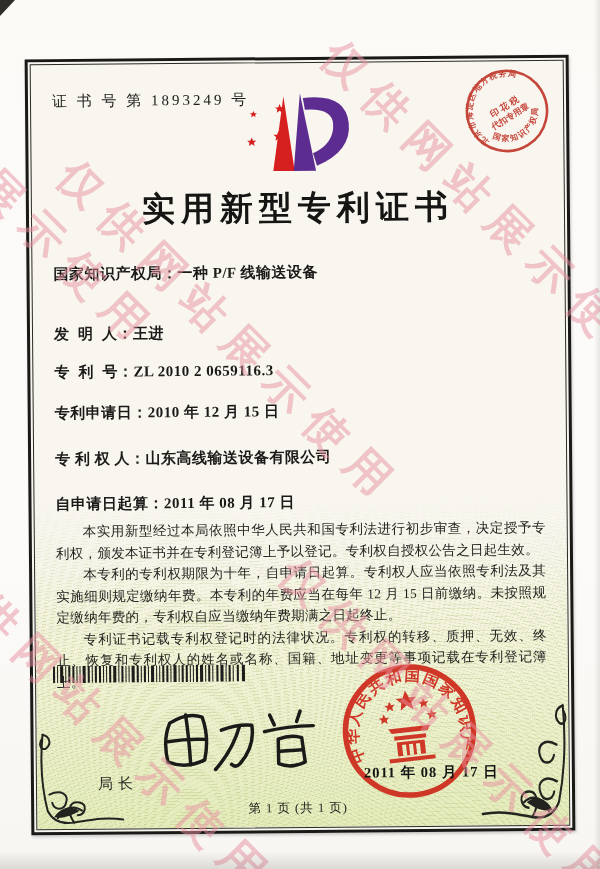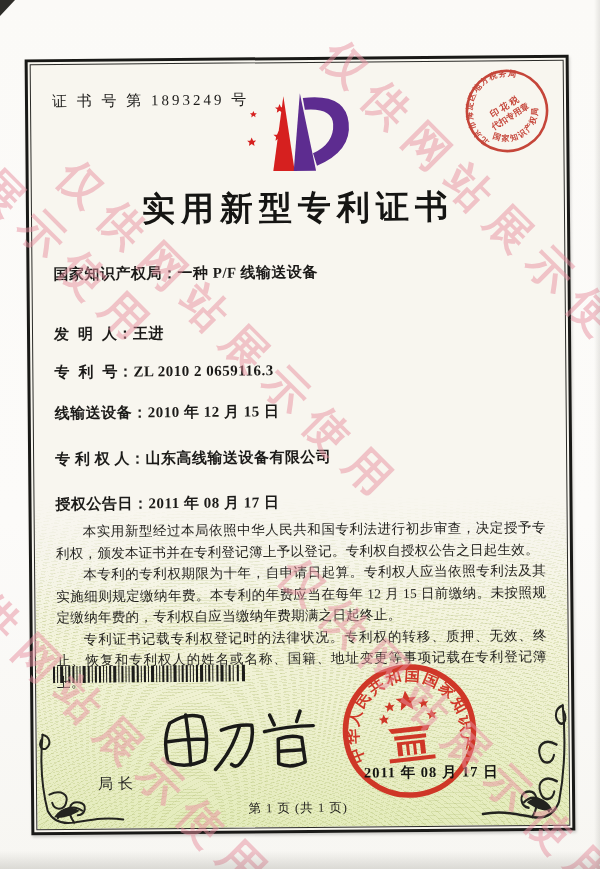--- a/index.html
+++ b/index.html
@@ -105,23 +105,23 @@
         <path d="M73 6 L89 86 L66 86 Z"></path>
         <path d="M76 11 Q120 6 123 37 Q126 66 90 81 L86 68 Q108 58 107 38 Q106 21 78 23 Z"></path>
       </g>
     </svg>
 
     <div class="title">实用新型专利证书</div>
 
     <div class="field f0"><span>国家知识产权局：</span><span>一种 P/F 线输送设备</span></div>
     <div class="field f1"><span>发  明  人：</span><span>王进</span></div>
     <div class="field f2"><span>专  利  号：</span><span>ZL 2010 2 0659116.3</span></div>
-    <div class="field f3"><span>线输送设备：</span><span>2010 年 12 月 15 日</span></div>
+    <div class="field f3"><span>专利申请日：</span><span>2010 年 12 月 15 日</span></div>
     <div class="field f4"><span>专 利 权 人：</span><span>山东高线输送设备有限公司</span></div>
-    <div class="field f5"><span>授权公告日：</span><span>2011 年 08 月 17 日</span></div>
+    <div class="field f5"><span>自申请日起算：</span><span>2011 年 08 月 17 日</span></div>
 
     <div class="body-text">
       <p>本实用新型经过本局依照中华人民共和国专利法进行初步审查，决定授予专利权，颁发本证书并在专利登记簿上予以登记。专利权自授权公告之日起生效。</p>
       <p>本专利的专利权期限为十年，自申请日起算。专利权人应当依照专利法及其实施细则规定缴纳年费。本专利的年费应当在每年 12 月 15 日前缴纳。未按照规定缴纳年费的，专利权自应当缴纳年费期满之日起终止。</p>
       <p>专利证书记载专利权登记时的法律状况。专利权的转移、质押、无效、终止、恢复和专利权人的姓名或名称、国籍、地址变更等事项记载在专利登记簿上。</p>
     </div>
 
     <svg class="barcode" viewBox="0 0 188 17" preserveAspectRatio="none" aria-hidden="true">
       <g fill="#1c1c1a">
         <rect x="0" width="2" height="17"></rect>

